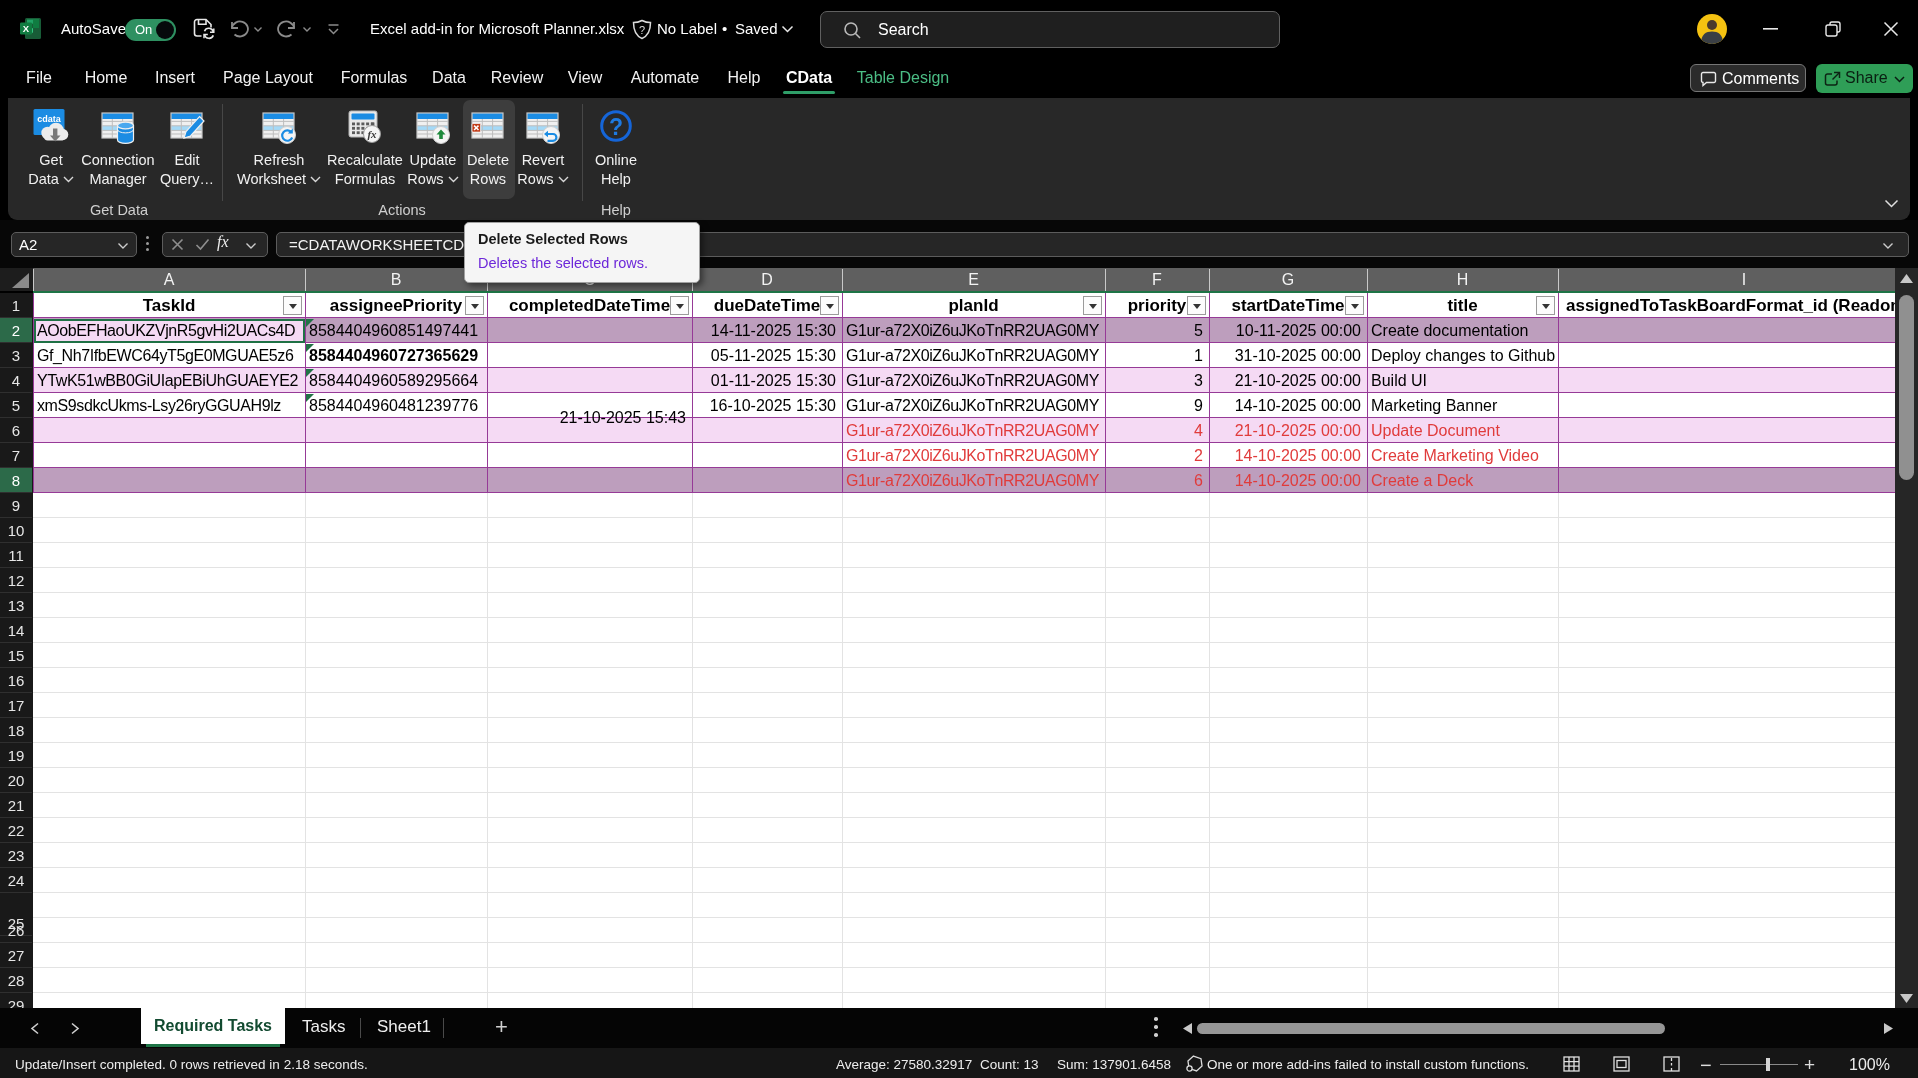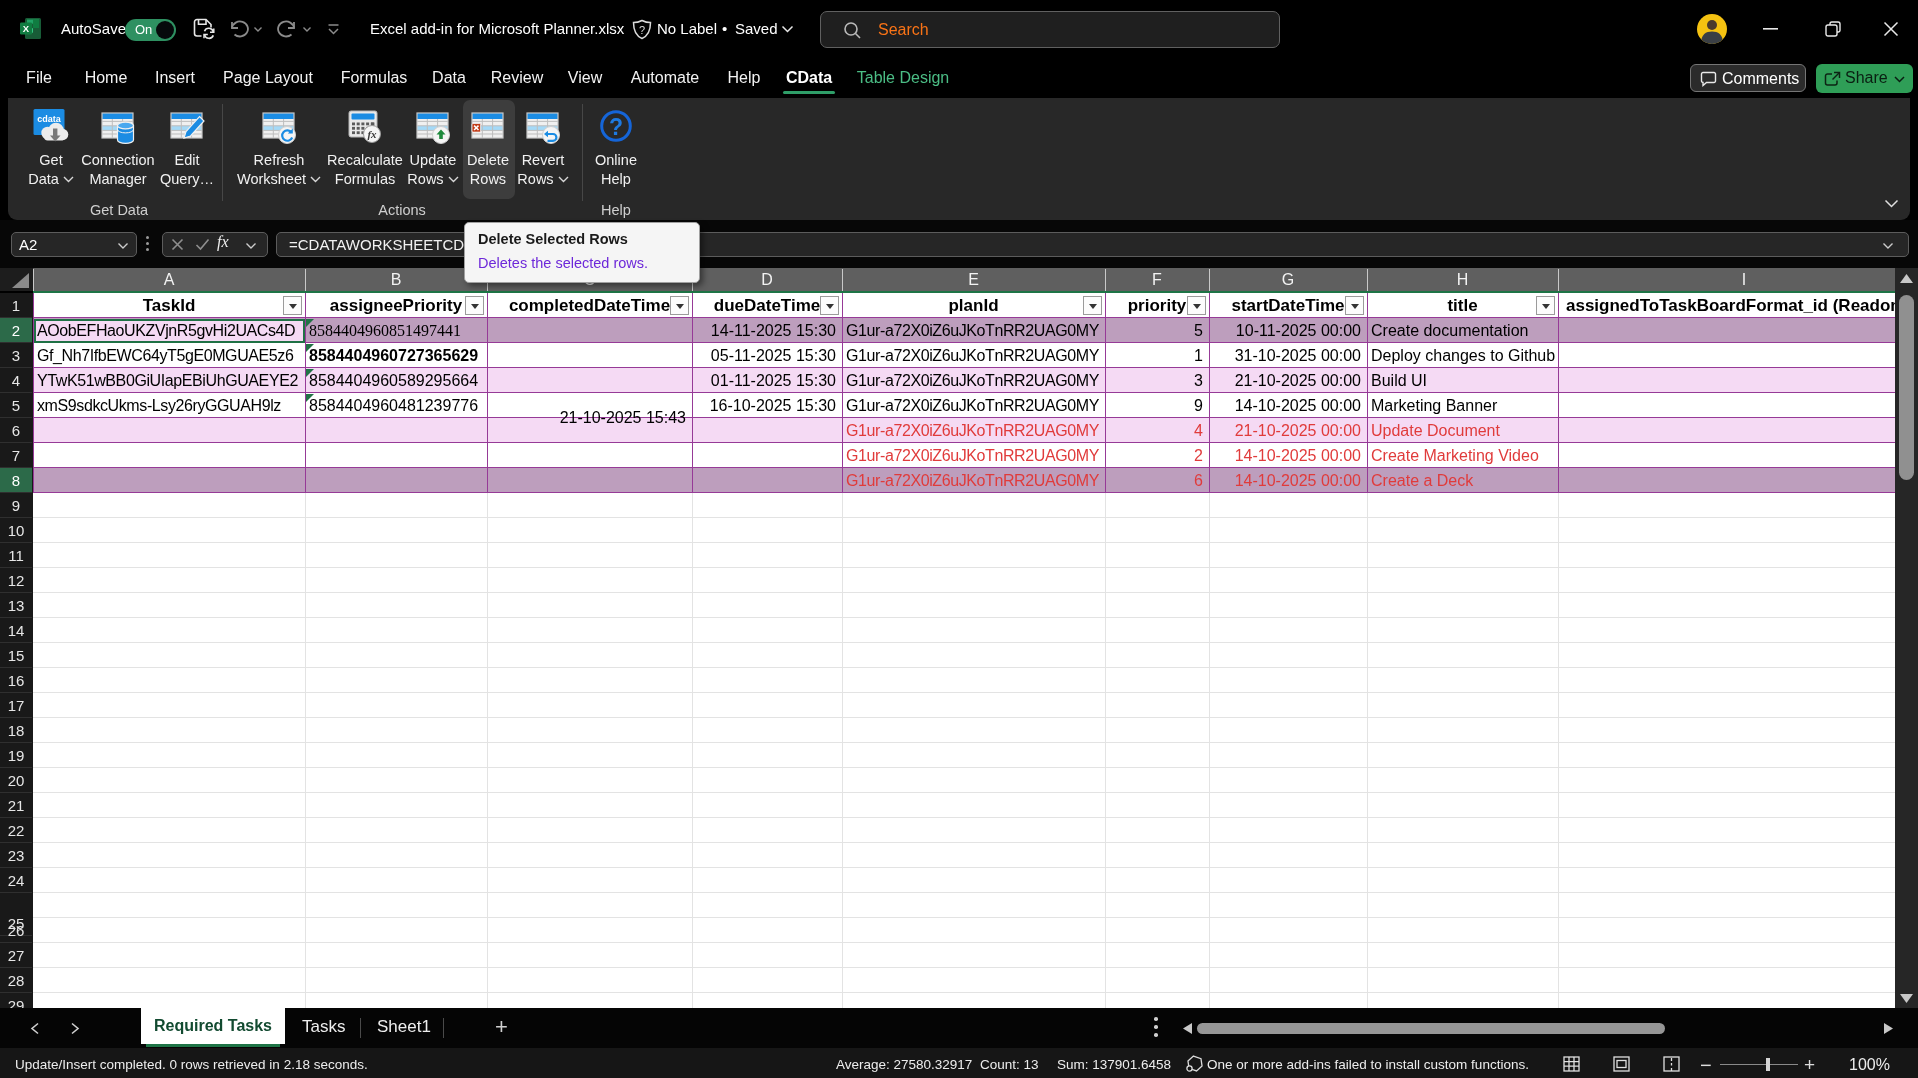--- a/index.html
+++ b/index.html
@@ -109,21 +109,21 @@
 <div class="tbtxt" style="left:722px">•</div>
 <div class="tbtxt" style="left:735px">Saved</div>
 <svg class="abs" style="left:781px;top:25px" width="13" height="9" viewBox="0 0 13 9" fill="none" stroke="#e8e8e8" stroke-width="1.5">
       <path d="M1.5 1.5 L6.5 6.5 L11.5 1.5"></path>
     </svg>
 <div class="abs" style="left:820px;top:11px;width:460px;height:37px;background:#1f1f1f;border:1px solid #606060;border-radius:7px">
       <svg class="abs" style="left:22px;top:9px" width="19" height="19" viewBox="0 0 19 19" fill="none" stroke="#b9b9b9" stroke-width="1.6">
         <circle cx="8" cy="8" r="6"></circle>
         <path d="M12.5 12.5 L17 17"></path>
       </svg>
-      <span style="position:absolute;left:57px;top:0;line-height:35px;font-size:16px;color:#f97316">Search</span>
+      <span style="position:absolute;left:57px;top:0;line-height:35px;font-size:16px;color:#ffffff">Search</span>
     </div>
 <div class="abs" style="left:1697px;top:14px;width:30px;height:30px;border-radius:50%;background:#f5c211;overflow:hidden">
       <svg class="abs" style="left:0;top:0" width="30" height="30" viewBox="0 0 30 30">
         <circle cx="15" cy="11" r="5" fill="#4a3a2d"></circle>
         <path d="M4 30 C4 20 9 17.5 15 17.5 C21 17.5 26 20 26 30 Z" fill="#3a3f45"></path>
       </svg>
     </div>
 <svg class="abs" style="left:1763px;top:28px" width="15" height="2" viewBox="0 0 15 2">
       <rect width="15" height="1.6" fill="#e8e8e8"></rect>
     </svg>
@@ -442,21 +442,21 @@
 <div class="cell" style="left:1533px;width:380px;top:0;font-weight:bold;overflow:hidden;font-size:17px">assignedToTaskBoardFormat_id (Readonly)</div>
 <div class="fbtn" style="left:250px"></div>
 <div class="fbtn" style="left:432px"></div>
 <div class="fbtn" style="left:637px"></div>
 <div class="fbtn" style="left:787px"></div>
 <div class="fbtn" style="left:1050px"></div>
 <div class="fbtn" style="left:1154px"></div>
 <div class="fbtn" style="left:1312px"></div>
 <div class="fbtn" style="left:1503px"></div>
 <div class="cell ls" style="left:4px;width:267px;top:25px;z-index:7;">AOobEFHaoUKZVjnR5gvHi2UACs4D</div>
-<div class="cell" style="left:276px;width:177px;top:25px;font-family:Liberation Serif, serif;">8584404960851497441</div>
+<div class="cell" style="left:276px;width:177px;top:25px;">8584404960851497441</div>
 <div class="cell" style="left:663px;width:140px;top:25px;text-align:right;">14-11-2025 15:30</div>
 <div class="cell ls" style="left:813px;width:258px;top:25px;">G1ur-a72X0iZ6uJKoTnRR2UAG0MY</div>
 <div class="cell" style="left:1076px;width:94px;top:25px;text-align:right;">5</div>
 <div class="cell" style="left:1180px;width:148px;top:25px;text-align:right;">10-11-2025 00:00</div>
 <div class="cell" style="left:1338px;width:186px;top:25px;">Create documentation</div>
 <div class="cell ls" style="left:4px;width:267px;top:50px;">Gf_Nh7IfbEWC64yT5gE0MGUAE5z6</div>
 <div class="cell" style="left:276px;width:177px;top:50px;font-weight:bold;">8584404960727365629</div>
 <div class="cell" style="left:663px;width:140px;top:50px;text-align:right;">05-11-2025 15:30</div>
 <div class="cell ls" style="left:813px;width:258px;top:50px;">G1ur-a72X0iZ6uJKoTnRR2UAG0MY</div>
 <div class="cell" style="left:1076px;width:94px;top:50px;text-align:right;">1</div>

